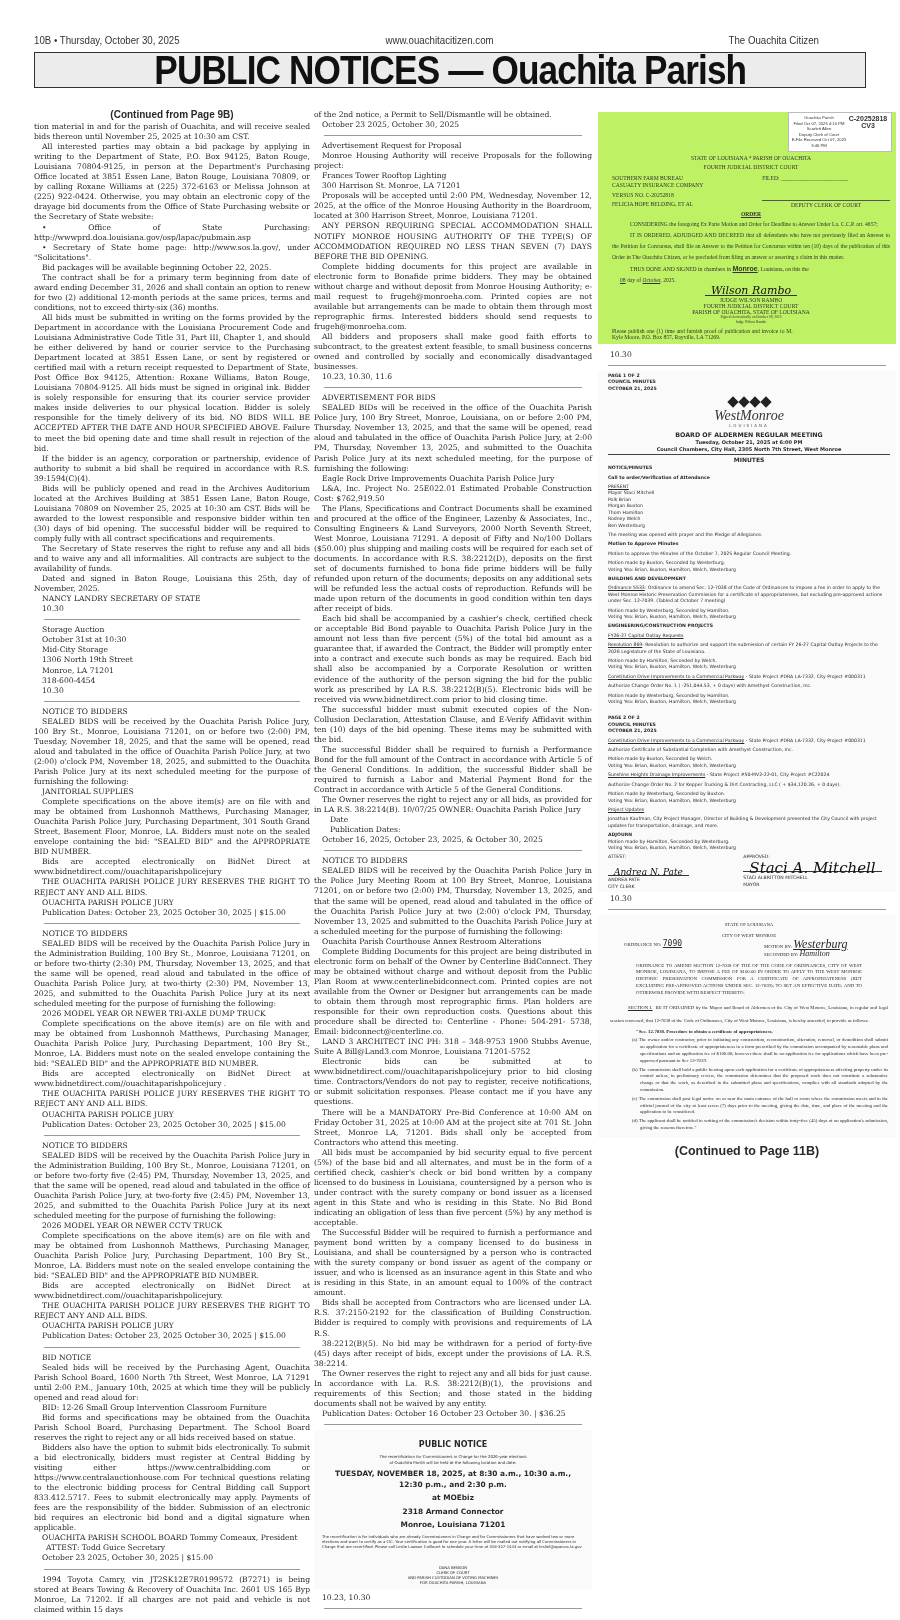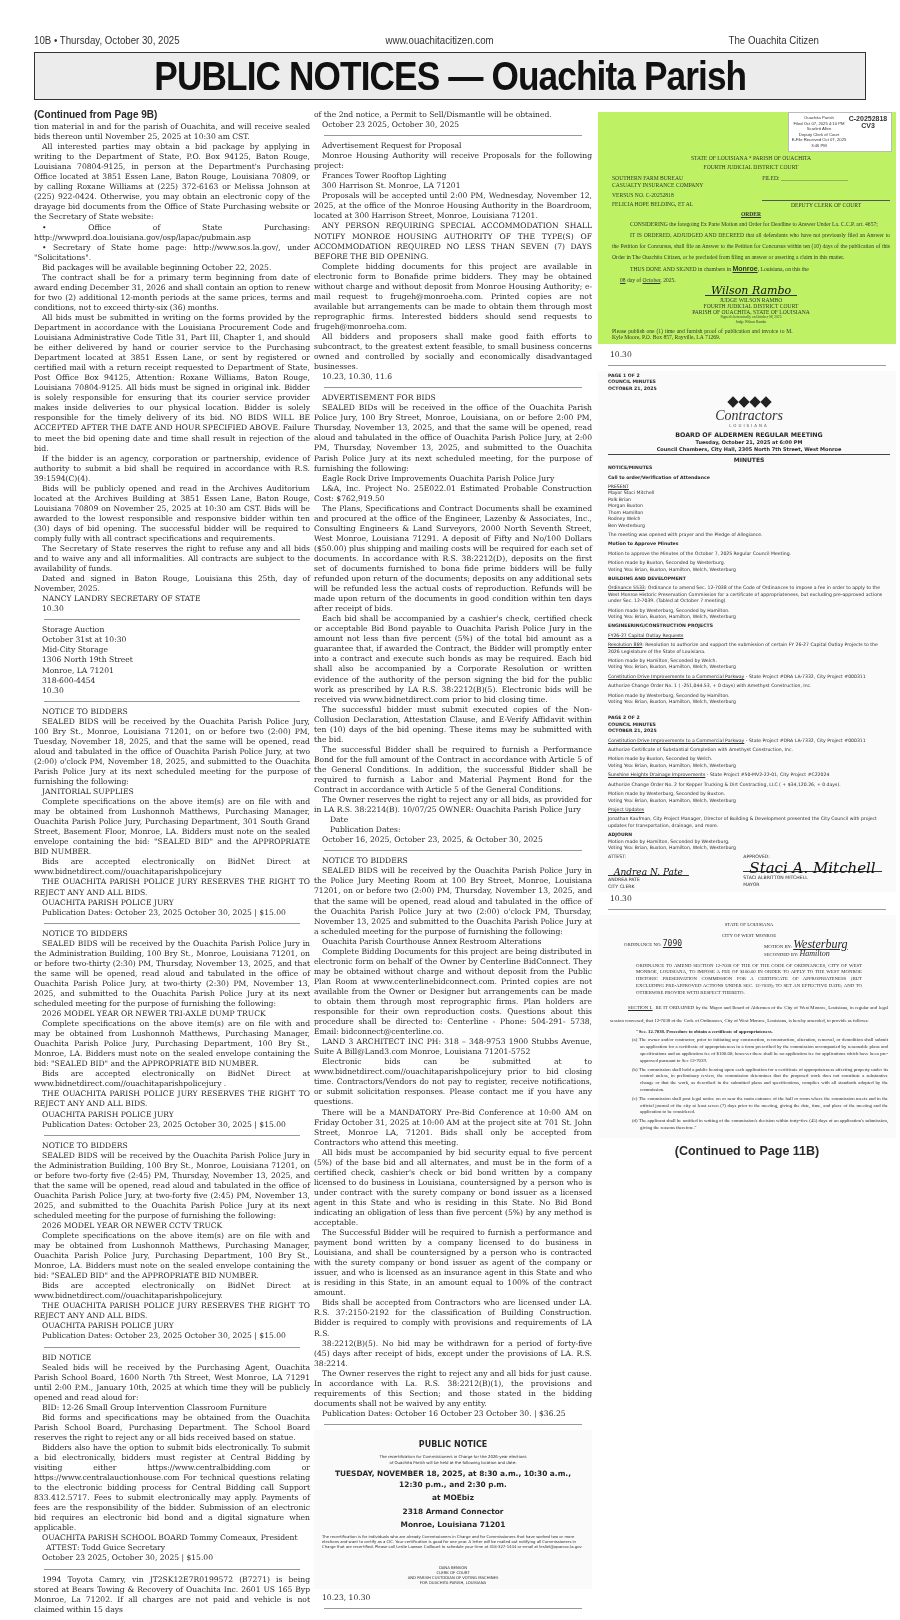--- a/index.html
+++ b/index.html
@@ -1,30 +1,30 @@
 <!DOCTYPE html>
 <html><head>
 <meta charset="utf-8">
 <style>
 *{box-sizing:border-box;margin:0;padding:0}
 body{width:900px;height:1620px;background:#fff;font-family:"DejaVu Serif",serif;color:#222;overflow:hidden;position:relative}
 .topbar{position:absolute;top:34px;left:34px;right:34px;height:14px;font-family:"Liberation Sans",sans-serif;font-size:11px;color:#333;display:flex;justify-content:space-between;transform:scaleX(.88);transform-origin:left}
 .topbar span{white-space:nowrap}
 .topbar .c{position:absolute;left:48%;}
 .topbar .r{position:absolute;right:-60px}
-.banner{position:absolute;top:52px;left:34px;right:34px;height:48px;background:#ececec;border:1.5px solid #333;display:flex;align-items:center;justify-content:center}
+.banner{position:absolute;top:52px;left:34px;right:34px;height:36px;background:#ececec;border:1.5px solid #333;display:flex;align-items:center;justify-content:center}
 .banner h1{font-family:"Liberation Sans",sans-serif;font-weight:bold;font-size:40px;letter-spacing:-1px;color:#111;transform:scaleX(.88)}
 .col{position:absolute;top:110px;font-size:7.6px;line-height:10.05px;text-align:justify;color:#2a2a2a}
 .c1{left:34px;width:276px}
 .c2{left:314px;width:278px}
 .c3{left:598px;width:298px}
 .col p{text-indent:8px;margin:0}
 .col p.ni{text-indent:0}
 .col p.h{text-indent:8px;text-align:left}
-.cont{font-family:"Liberation Sans",sans-serif;font-weight:bold;font-size:10px;margin:0 0 2px 0;padding-left:0}
+.cont{font-family:"Liberation Sans",sans-serif;font-weight:bold;font-size:10px;text-align:center;margin:0 0 2px 0;padding-left:0}
 hr.sep{border:none;border-top:1px solid #999;margin:5px 10px 5px 10px}
 .scan{background:#bef264;font-family:"Liberation Serif",serif;color:#333}
 .legal{font-size:5.6px;line-height:9px;padding:4px 6px 4px 14px;position:relative}
 .stamp{position:absolute;top:0;right:4px;width:104px;border:1px solid #bbb;background:#fff;font-family:"Liberation Sans",sans-serif;font-size:4.2px;line-height:5.6px;padding:2px;display:flex}
 .stamp .l{flex:1;text-align:center}
 .stamp .rnum{font-size:7px;line-height:7px;font-weight:bold;text-align:center;width:42px}
 .ctr{text-align:center}
 .min{font-family:"DejaVu Sans",sans-serif;font-size:4.6px;line-height:6.4px;padding:2px 6px 2px 10px;background:#fafafa}
 .min .b{font-weight:bold}
 .min .u{text-decoration:underline}
@@ -246,21 +246,21 @@
     </div>
     <div style="margin-top:4px;line-height:6px;width:65%">Please publish one (1) time and furnish proof of publication and invoice to M. Kyle Moore, P.O. Box 857, Rayville, LA 71269.</div>
   </div>
   <p class="h" style="font-family:'DejaVu Serif',serif;margin:6px 0 0 4px">10.30</p>
   <hr class="sep">
 
   <div class="min">
     <p class="b" style="margin-bottom:1px"><span>PAGE 1 OF 2</span><br><span>COUNCIL MINUTES</span><br><span>OCTOBER 21, 2025</span></p>
     <div class="logo">
       <div><span class="diam"></span><span class="diam"></span><span class="diam"></span><span class="diam"></span></div>
-      <div class="wm">Contractors</div>
+      <div class="wm">WestMonroe</div>
       <div class="la">LOUISIANA</div>
     </div>
     <div class="ctr b" style="font-size:6.3px;line-height:8px">BOARD OF ALDERMEN REGULAR MEETING</div>
     <div class="ctr b" style="font-size:5px;line-height:6.6px">Tuesday, October 21, 2025 at 6:00 PM</div>
     <div class="ctr b" style="font-size:5px;line-height:6.6px;border-bottom:.7px solid #444;padding-bottom:2px">Council Chambers, City Hall, 2305 North 7th Street, West Monroe</div>
     <div class="ctr b" style="font-size:6px;line-height:10px">MINUTES</div>
     <p class="b">NOTICE/MINUTES</p>
     <p class="b">Call to order/Verification of Attendance</p>
     <p><span class="u">PRESENT</span><br>
       <span>Mayor Staci Mitchell</span><br>

